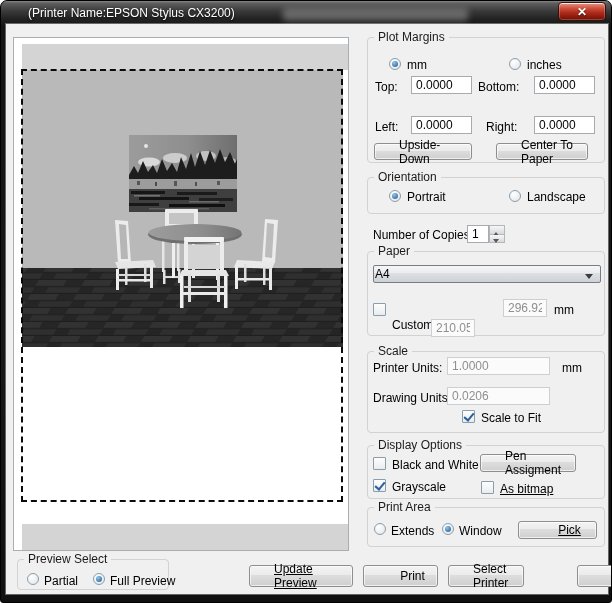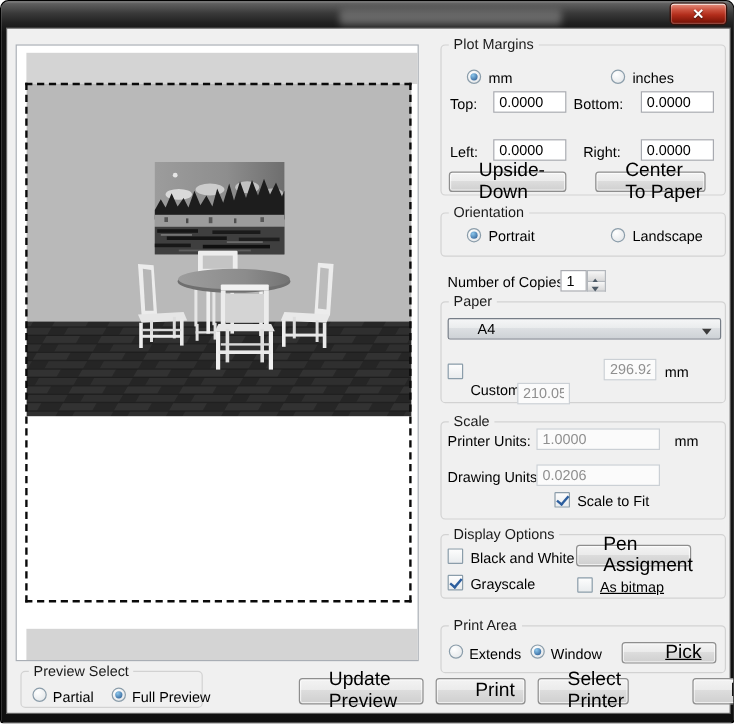--- a/index.html
+++ b/index.html
@@ -37,43 +37,44 @@
   
   .radio{position:absolute;width:12px;height:12px;border:1px solid #8b9daa;border-radius:50%;
     background:radial-gradient(circle at 35% 30%,#ffffff,#dfe3e6);}
   .radio.on::after{content:"";position:absolute;left:2px;top:2px;width:6px;height:6px;border-radius:50%;
     background:radial-gradient(circle at 35% 30%,#8cc7ec,#23538c);}
   .cb{position:absolute;width:13px;height:13px;border:1px solid #8b9daa;border-radius:1px;
     background:linear-gradient(#fdfdfd,#e9ecee);}
   .cb.on::after{content:"";position:absolute;left:3px;top:0px;width:4px;height:8px;
     border:solid #2c5e9e;border-width:0 2px 2px 0;transform:rotate(40deg);}
   .btn{position:absolute;display:flex;align-items:center;justify-content:center;cursor:default;
-    font-size:16px;color:#000;border:1px solid #8e8e8e;border-radius:3px;
+    font-size:12px;color:#000;border:1px solid #8e8e8e;border-radius:3px;
     background:linear-gradient(#f3f3f3,#ebebeb 45%,#dddddd 46%,#cfcfcf);
     box-shadow:inset 0 0 0 1px rgba(255,255,255,.65);padding-left:24px;}
   .tb{position:absolute;font-family:"Liberation Sans",sans-serif;font-size:12px;color:#000;
     background:#fff;border:1px solid #a8aab0;padding:0 4px;margin:0;outline:none;}
   .tb.dis{color:#8f8f8f;border-color:#cbd0d5;background:#fbfbfb;}
-  .combo{position:absolute;display:flex;align-items:center;padding:0 24px;border:1px solid #767d87;
+  .combo{position:absolute;display:flex;align-items:center;padding:0 1px;border:1px solid #767d87;
     border-radius:2px;font-size:12px;
     background:linear-gradient(#f5f6f7,#eaeced 45%,#dde0e3 46%,#ced2d6);}
   .combo-arrow{position:absolute;right:7px;top:8px;width:0;height:0;
     border:4px solid transparent;border-top:5px solid #3c3c3c;}
   .spin{position:absolute;width:16px;height:18px;display:flex;flex-direction:column;}
   .spin-b{flex:1;position:relative;border:1px solid #b3b7bc;background:linear-gradient(#f7f7f7,#d9d9d9);}
   .spin-b + .spin-b{border-top:none;}
   .tri-up{position:absolute;left:3px;top:3px;width:0;height:0;
     border:3px solid transparent;border-bottom:4px solid #4d5a66;}
   .tri-dn{position:absolute;left:3px;top:4px;width:0;height:0;
     border:3px solid transparent;border-top:4px solid #4d5a66;}
 </style>
 </head>
 <body>
 
 <div id="win">
+  <div class="title-text">(Printer Name:EPSON Stylus CX3200)</div>
   <div class="ghost"></div>
   <div class="close-btn">
     <span>✕</span>
   </div>
 
   <div id="content">
 
     <div id="preview">
       <div class="band" style="top:6px;"></div>
       <div class="band" style="top:486px;"></div>
@@ -252,35 +253,35 @@
       <span class="glabel">Display Options</span>
       <span class="cb" style="left:5px;top:11px;"></span>
       <span class="lbl" style="left:24px;top:12px;">Black and White</span>
       <div class="btn" style="left:112px;top:8px;width:96px;height:18px;">Pen Assigment</div>
       <span class="cb on" style="left:5px;top:33px;"></span>
       <span class="lbl" style="left:24px;top:34px;">Grayscale</span>
       <span class="cb" style="left:113px;top:35px;"></span>
       <span class="lbl" style="left:132px;top:36px;text-decoration:underline;">As bitmap</span>
     </div>
 
-    <div class="group" style="left:361px;top:483px;width:238px;height:40px;margin-top:14px;">
+    <div class="group" style="left:361px;top:483px;width:238px;height:40px;">
       <span class="glabel">Print Area</span>
       <span class="radio" style="left:6px;top:15px;"></span>
       <span class="lbl" style="left:23px;top:16px;text-align:center;">Extends</span>
       <span class="radio on" style="left:74px;top:15px;"></span>
       <span class="lbl" style="left:91px;top:16px;">Window</span>
       <div class="btn" style="left:150px;top:13px;width:79px;height:18px;text-decoration:underline;">Pick</div>
     </div>
 
     <div class="group" style="left:11px;top:535px;width:152px;height:31px;">
       <span class="glabel">Preview Select</span>
       <span class="radio" style="left:9px;top:13px;"></span>
       <span class="lbl" style="left:26px;top:14px;">Partial</span>
       <span class="radio on" style="left:75px;top:13px;"></span>
       <span class="lbl" style="left:92px;top:14px;">Full Preview</span>
     </div>
 
-    <div class="btn" style="left:243px;top:541px;width:104px;height:22px;">Update Preview</div>
+    <div class="btn" style="left:243px;top:541px;width:104px;height:22px;text-decoration:underline;">Update Preview</div>
     <div class="btn" style="left:357px;top:541px;width:75px;height:22px;">Print</div>
     <div class="btn" style="left:442px;top:541px;width:76px;height:22px;">Select Printer</div>
     <div class="btn" style="left:533px;top:541px;width:66px;height:22px;margin-left:38px;">Exit</div>
   </div>
 </div>
 
 </body></html>

